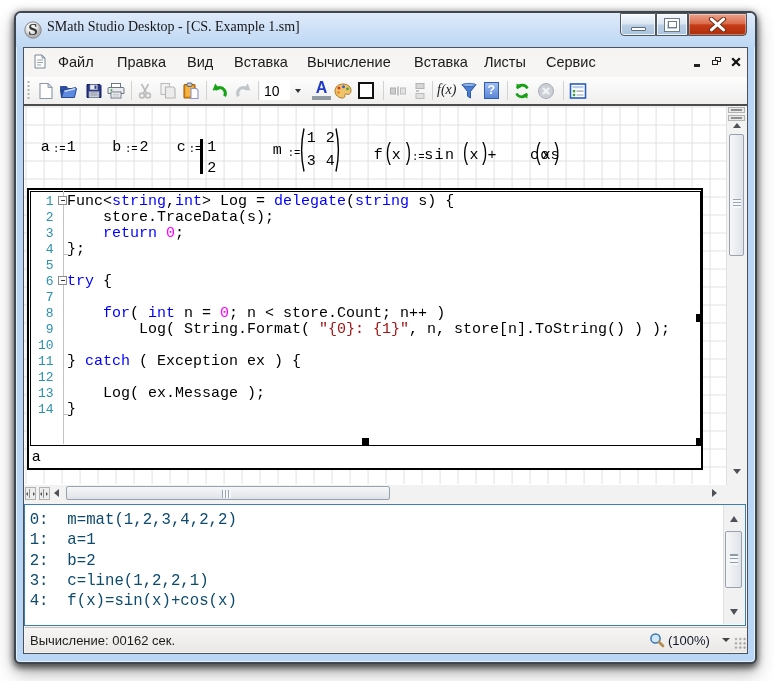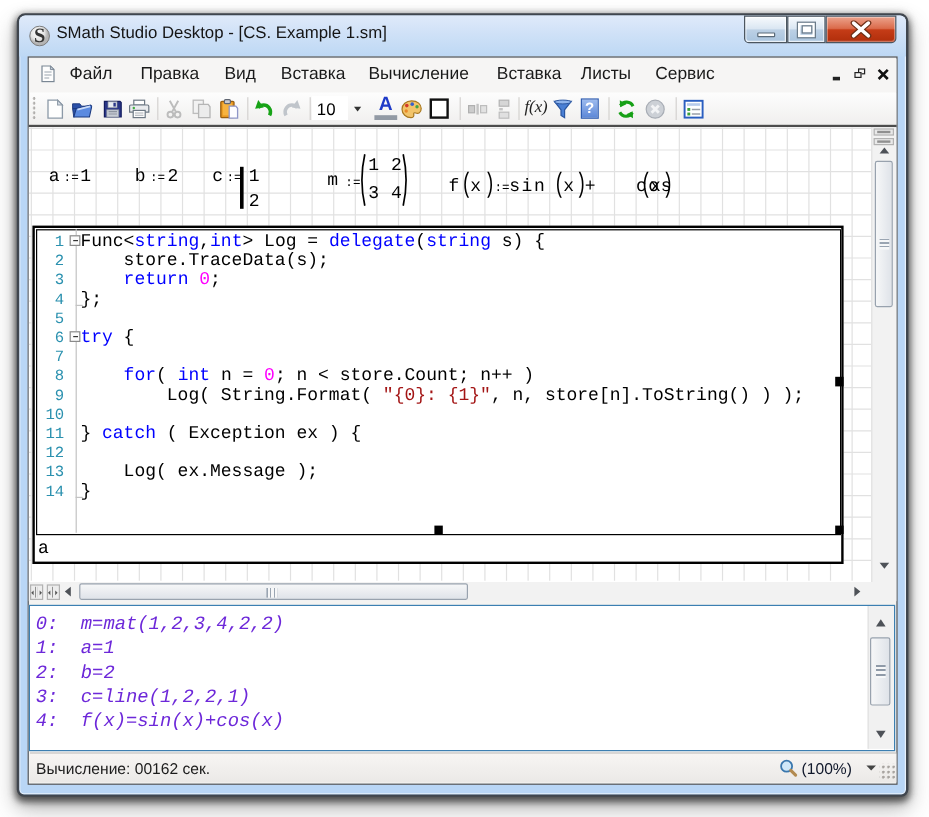--- a/index.html
+++ b/index.html
@@ -3,21 +3,21 @@
 <style>
   html,body{margin:0;padding:0;width:774px;height:681px;background:#ffffff;overflow:hidden;}
   *{box-sizing:border-box;}
   body{font-family:"Liberation Sans",sans-serif;}
   .abs{position:absolute;}
   #win{position:absolute;left:14px;top:11px;width:743px;height:653px;
        background:#b9d6f6;border:2px solid #40464e;border-radius:7px 7px 6px 6px;
        box-shadow:0 4px 6px rgba(45,45,45,.7),0 9px 18px rgba(80,80,80,.45),2px 0 6px rgba(110,110,110,.3),-2px 0 6px rgba(110,110,110,.3),inset 0 0 0 1px rgba(255,255,255,.65);}
   #titlebar{position:absolute;left:16px;top:13px;width:739px;height:34px;border-radius:5px 5px 0 0;
        background:linear-gradient(180deg,#dfeafa 0%,#cfe1f7 45%,#bdd8f4 100%);}
-  #title-text{position:absolute;left:47px;top:18.5px;font-size:14px;color:#151515;}
+  #title-text{position:absolute;left:47px;top:18.5px;font-size:14px;color:#151515;font-family:Liberation Serif, serif;}
   .capbtn{position:absolute;top:13px;height:23px;border:1px solid #4c565f;}
   .capbtn.minmax{background:linear-gradient(180deg,#f7fafd 0%,#dae6f2 48%,#bcd0e5 52%,#a9c4de 100%);box-shadow:inset 0 0 0 1px rgba(255,255,255,.75);}
   #btn-close{background:linear-gradient(180deg,#eca38d 0%,#db6b4b 46%,#c53c17 52%,#b02e0b 100%);box-shadow:inset 0 0 0 1px rgba(255,255,255,.35);}
   #client{position:absolute;left:23px;top:47px;width:725px;height:607px;background:#f4f3f1;border:1.5px solid #4a5159;}
   #menubar{position:absolute;left:24.5px;top:48.5px;width:722px;height:28px;background:#f6f5f4;}
   .menuitem{position:absolute;top:54px;font-size:14.5px;color:#1a1a1a;}
   #toolbar{position:absolute;left:24.5px;top:76.5px;width:722px;height:27.5px;background:linear-gradient(180deg,#fdfdfd,#f0efee);}
   .tsep{position:absolute;top:81px;width:1px;height:19px;background:#d4d2d0;}
   .ticon{position:absolute;top:81.5px;width:18px;height:18px;}
   #darkline{position:absolute;left:24px;top:103.8px;width:723px;height:2px;background:#4c4c4c;}
@@ -39,21 +39,21 @@
   .bigp{display:inline-block;transform:scaleY(1.55);transform-origin:center 60%;letter-spacing:0;}
   .handle{position:absolute;width:7.2px;height:7.2px;background:#000;}
   
   #vscroll{position:absolute;left:726.4px;top:105.8px;width:20.6px;height:378.8px;background:#f2f2f2;border-left:1px solid #e0e0e0;}
   #hscroll{position:absolute;left:24px;top:484.6px;width:723px;height:16.8px;background:#f2f2f2;}
   .thumbV{position:absolute;background:linear-gradient(90deg,#f6f7f8,#dfe3e9);border:1px solid #98a2ae;border-radius:2px;}
   .thumbH{position:absolute;background:linear-gradient(180deg,#f6f7f8,#dfe3e9);border:1px solid #98a2ae;border-radius:2px;}
   .tri{position:absolute;width:0;height:0;}
   
   #outpanel{position:absolute;left:23.8px;top:503.6px;width:722.4px;height:122px;background:#fff;border:1.3px solid #3c7fb1;}
-  #outtext{position:absolute;left:29.7px;top:509.8px;font-family:"Liberation Mono",monospace;font-size:15.7px;line-height:20.4px;color:#6d28d9;white-space:pre;font-style:italic;}
+  #outtext{position:absolute;left:29.7px;top:509.8px;font-family:"Liberation Mono",monospace;font-size:15.7px;line-height:20.4px;color:#0c4a6e;white-space:pre;}
   #outscroll{position:absolute;left:722.8px;top:505px;width:22px;height:119.2px;background:#f1f1f1;border-left:1px solid #e0e0e0;}
   
   #status{position:absolute;left:24.5px;top:627px;width:722px;height:24.6px;background:linear-gradient(180deg,#f7f5f3,#ebe9e7);border-top:1px solid #c6c4c2;}
   #status-text{position:absolute;left:30px;top:633px;font-size:13px;color:#1c1c1c;}
 </style></head>
 <body>
 <div id="win"></div>
 <div id="titlebar"></div>
 
 <svg class="abs" style="left:24px;top:20.5px" width="18" height="18" viewBox="0 0 18 18">

